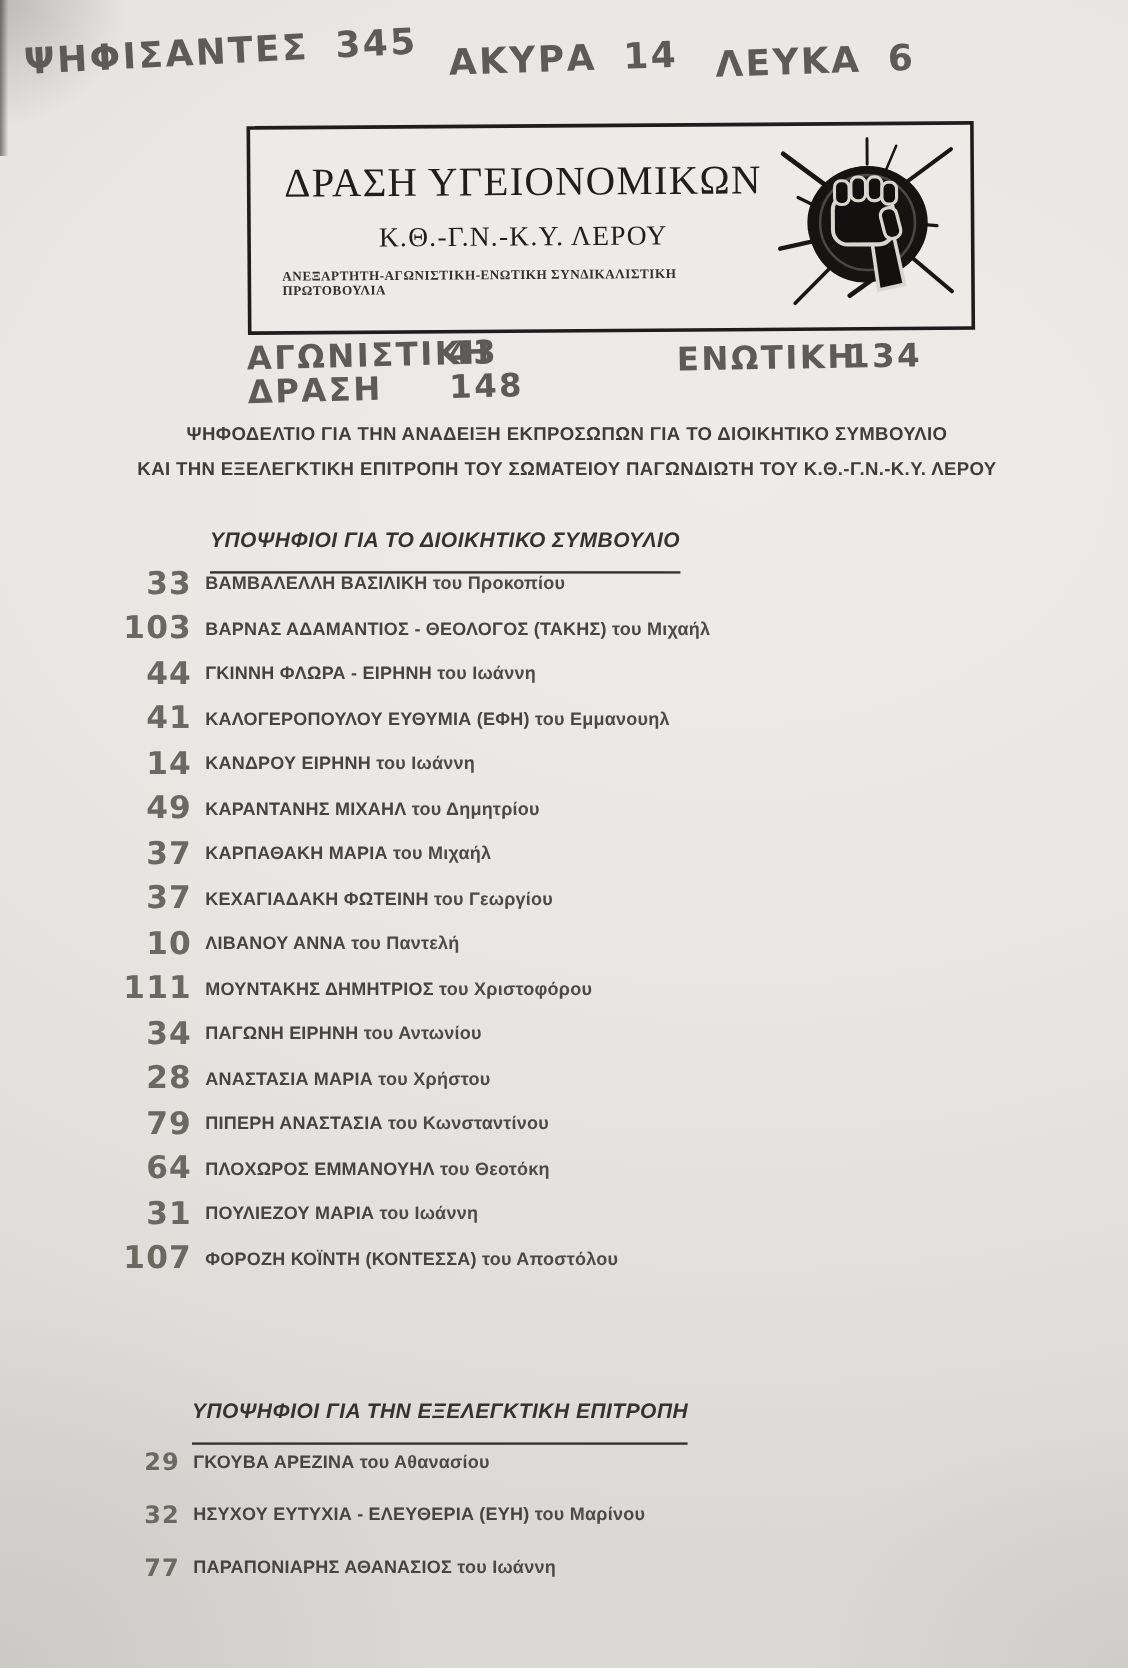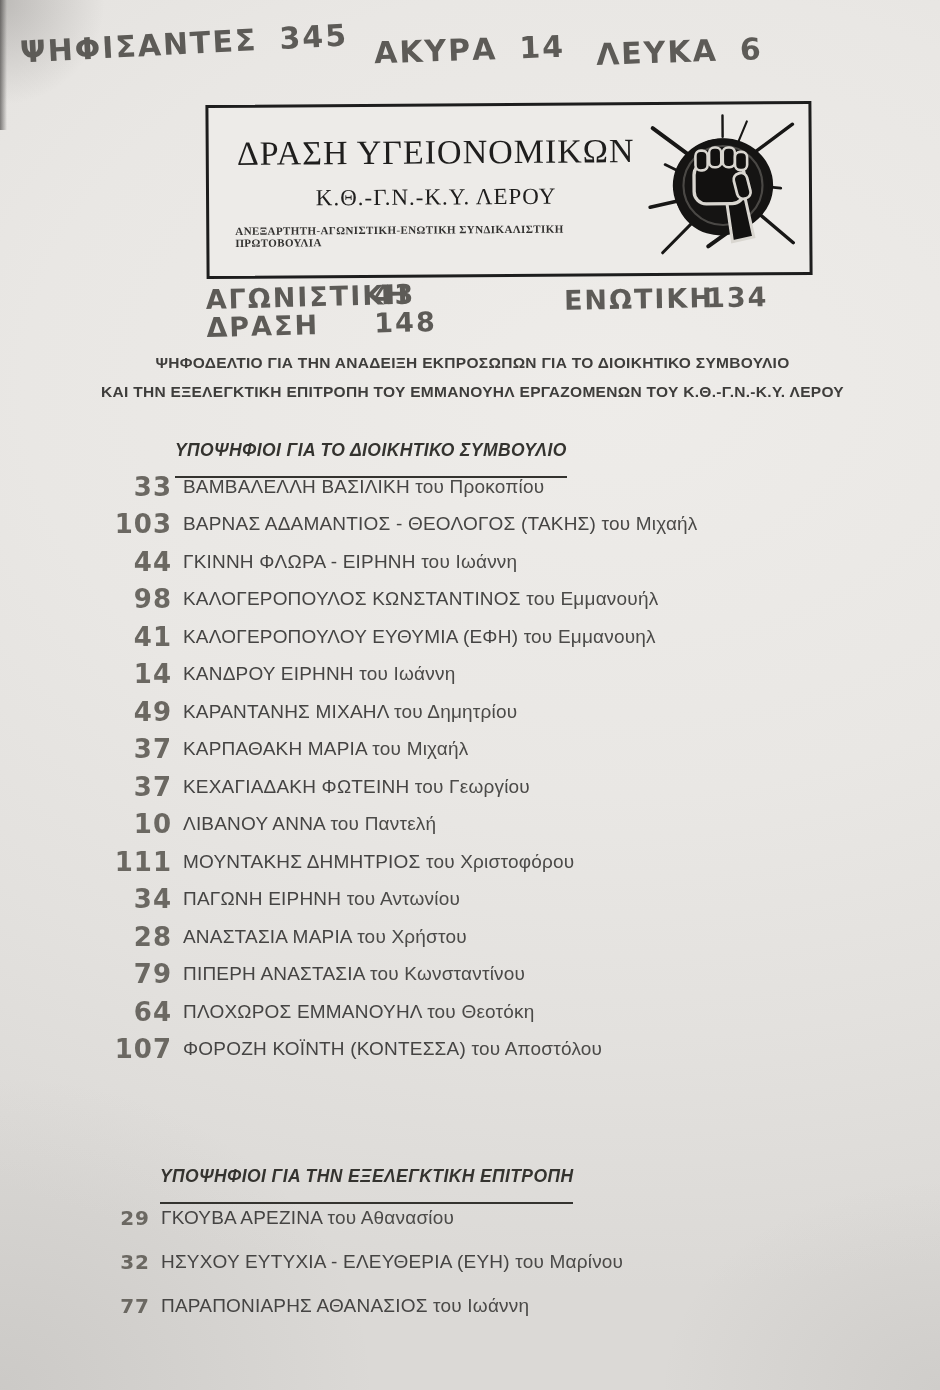--- a/index.html
+++ b/index.html
@@ -70,32 +70,32 @@
   
   .section-heading{
     position:absolute;
     font-size:17.5px;font-weight:bold;font-style:italic;
     color:#34332f;letter-spacing:0.4px;
     border-bottom:2px solid #34332f;padding-bottom:15px;
   }
   #heading-board{left:175px;top:440px;}
   #heading-audit{left:160px;top:1166px;}
   
-  .candidate-list{position:absolute;left:108px;}
+  .candidate-list{position:absolute;left:96px;}
   #board-list{top:468px;}
   #audit-list{top:1196px;left:86px;}
   .candidate-row{display:flex;align-items:center;height:37.5px;}
   #audit-list .candidate-row{height:44px;}
   .votes{
     width:64px;flex-shrink:0;text-align:right;padding-right:11px;
     font-family:"DejaVu Sans", sans-serif;font-weight:bold;
     font-size:26px;color:#6b6862;letter-spacing:1px;
   }
   #audit-list .votes{font-size:20px;}
-  .cname{font-size:19px;color:#454443;letter-spacing:0.2px;white-space:nowrap;}
+  .cname{font-size:15px;color:#454443;letter-spacing:0.2px;white-space:nowrap;font-weight:bold;}
   .cname .patro{color:#4b4a48;}
 </style>
 </head>
 <body>
 
 <div id="paper">
   <div id="left-edge-shadow"></div>
 
   <div class="hand-group hw" id="hand-top-1">
     <span>ΨΗΦΙΣΑΝΤΕΣ</span>
@@ -153,45 +153,41 @@
     <span>ΔΡΑΣΗ</span>
     <span>148</span>
   </div>
   <div id="factions-right" class="hw">
     <span>ΕΝΩΤΙΚΗ</span>
     <span>134</span>
   </div>
 
   <div id="ballot-title">
     <div>ΨΗΦΟΔΕΛΤΙΟ ΓΙΑ ΤΗΝ ΑΝΑΔΕΙΞΗ ΕΚΠΡΟΣΩΠΩΝ ΓΙΑ ΤΟ ΔΙΟΙΚΗΤΙΚΟ ΣΥΜΒΟΥΛΙΟ</div>
-    <div>ΚΑΙ ΤΗΝ ΕΞΕΛΕΓΚΤΙΚΗ ΕΠΙΤΡΟΠΗ ΤΟΥ ΕΜΜΑΝΟΥΗΛ ΕΡΓΑΖΟΜΕΝΩΝ ΤΟΥ Κ.Θ.-Γ.Ν.-Κ.Υ. ΛΕΡΟΥ</div>
+    <div>ΚΑΙ ΤΗΝ ΕΞΕΛΕΓΚΤΙΚΗ ΕΠΙΤΡΟΠΗ ΤΟΥ ΣΩΜΑΤΕΙΟΥ ΠΑΓΩΝΔΙΩΤΗ ΤΟΥ Κ.Θ.-Γ.Ν.-Κ.Υ. ΛΕΡΟΥ</div>
   </div>
 
   <div class="section-heading" id="heading-board">ΥΠΟΨΗΦΙΟΙ ΓΙΑ ΤΟ ΔΙΟΙΚΗΤΙΚΟ ΣΥΜΒΟΥΛΙΟ</div>
   <div class="candidate-list" id="board-list">
 
       <div class="candidate-row">
         <span class="votes">33</span>
         <span class="cname"><span>ΒΑΜΒΑΛΕΛΛΗ ΒΑΣΙΛΙΚΗ</span> <span class="patro">του Προκοπίου</span></span>
       </div>
 
       <div class="candidate-row">
         <span class="votes">103</span>
         <span class="cname"><span>ΒΑΡΝΑΣ ΑΔΑΜΑΝΤΙΟΣ - ΘΕΟΛΟΓΟΣ (ΤΑΚΗΣ)</span> <span class="patro">του Μιχαήλ</span></span>
       </div>
 
       <div class="candidate-row">
         <span class="votes">44</span>
         <span class="cname"><span>ΓΚΙΝΝΗ ΦΛΩΡΑ - ΕΙΡΗΝΗ</span> <span class="patro">του Ιωάννη</span></span>
       </div>
 
-      <div class="candidate-row">
-        <span class="votes">98</span>
-        <span class="cname"><span>ΚΑΛΟΓΕΡΟΠΟΥΛΟΣ ΚΩΝΣΤΑΝΤΙΝΟΣ</span> <span class="patro">του Εμμανουήλ</span></span>
-      </div>
 
       <div class="candidate-row">
         <span class="votes">41</span>
         <span class="cname"><span>ΚΑΛΟΓΕΡΟΠΟΥΛΟΥ ΕΥΘΥΜΙΑ (ΕΦΗ)</span> <span class="patro">του Εμμανουηλ</span></span>
       </div>
 
       <div class="candidate-row">
         <span class="votes">14</span>
         <span class="cname"><span>ΚΑΝΔΡΟΥ ΕΙΡΗΝΗ</span> <span class="patro">του Ιωάννη</span></span>
       </div>
@@ -234,20 +230,24 @@
       <div class="candidate-row">
         <span class="votes">79</span>
         <span class="cname"><span>ΠΙΠΕΡΗ ΑΝΑΣΤΑΣΙΑ</span> <span class="patro">του Κωνσταντίνου</span></span>
       </div>
 
       <div class="candidate-row">
         <span class="votes">64</span>
         <span class="cname"><span>ΠΛΟΧΩΡΟΣ ΕΜΜΑΝΟΥΗΛ</span> <span class="patro">του Θεοτόκη</span></span>
       </div>
 
+      <div class="candidate-row">
+        <span class="votes">31</span>
+        <span class="cname"><span>ΠΟΥΛΙΕΖΟΥ ΜΑΡΙΑ</span> <span class="patro">του Ιωάννη</span></span>
+      </div>
 
       <div class="candidate-row">
         <span class="votes">107</span>
         <span class="cname"><span>ΦΟΡΟΖΗ ΚΟΪΝΤΗ (ΚΟΝΤΕΣΣΑ)</span> <span class="patro">του Αποστόλου</span></span>
       </div>
     </div>
 
   <div class="section-heading" id="heading-audit">ΥΠΟΨΗΦΙΟΙ ΓΙΑ ΤΗΝ ΕΞΕΛΕΓΚΤΙΚΗ ΕΠΙΤΡΟΠΗ</div>
   <div class="candidate-list" id="audit-list">
 

